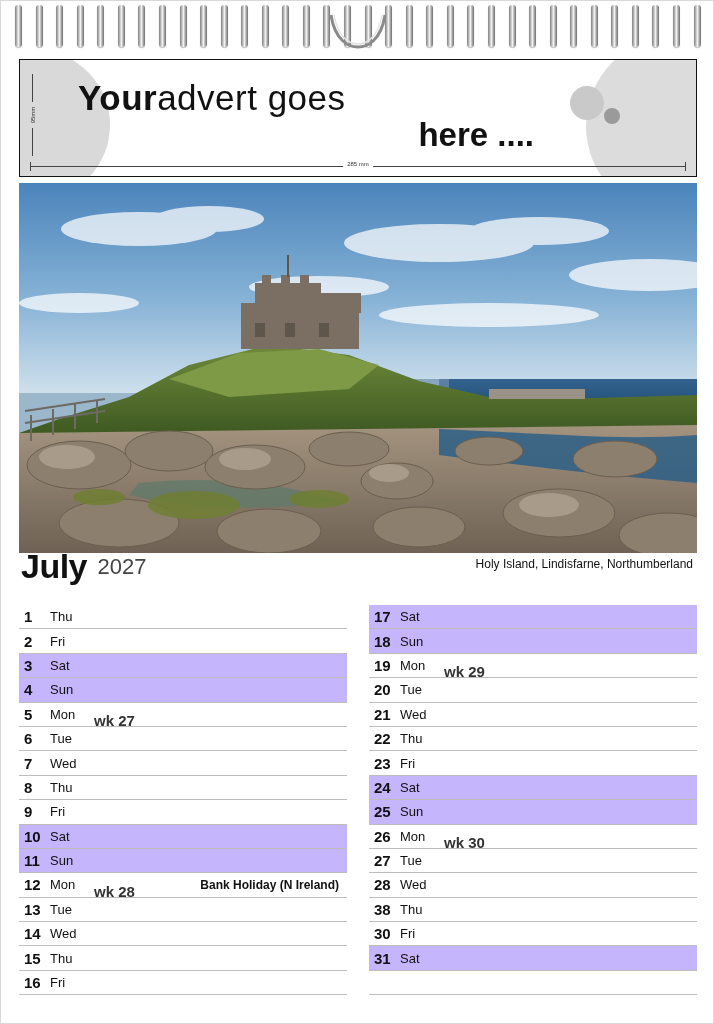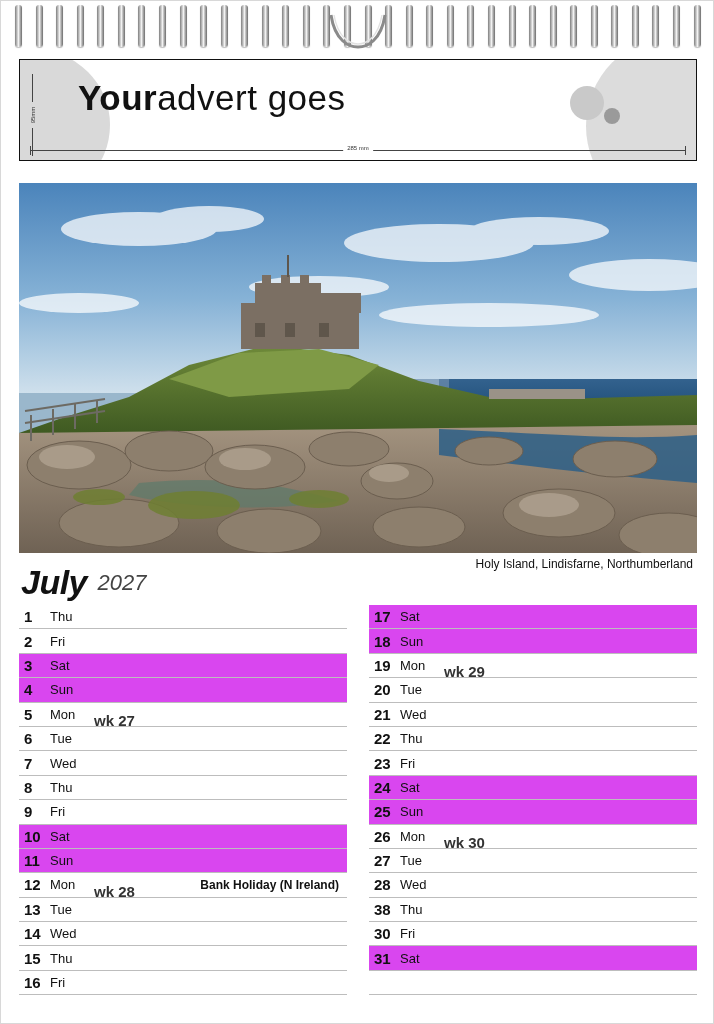--- a/index.html
+++ b/index.html
@@ -31,21 +31,21 @@
     box-shadow:0 1px 1px rgba(0,0,0,.25);
   }
   .hanger {
     position:absolute; left:50%; top:10px; transform:translateX(-50%);
     width:66px; height:40px;
   }
   .hanger svg { display:block; }
 
   
   .advert {
-    position:absolute; left:18px; top:58px; width:678px; height:102px;
+    position:absolute; left:18px; top:58px; width:678px; height:118px;
     border:1px solid #111;
     background:#ffffff;
     overflow:hidden;
   }
   .advert .blob-left {
     position:absolute; left:-60px; top:-10px; width:150px; height:150px;
     background:#d9d9d9; border-radius:50%;
   }
   .advert .blob-right {
     position:absolute; right:-70px; top:-24px; width:180px; height:180px;
@@ -109,21 +109,21 @@
     background:#9ab7cc;
   }
   .photo svg { display:block; width:100%; height:100%; }
   .photo-caption {
     position:absolute; right:20px; top:556px;
     font-size:12px; font-weight:400; color:#111;
   }
 
   
   .month-head {
-    position:absolute; left:20px; top:562px;font-style:italic;
+    position:absolute; left:20px; top:546px;
   }
   .month-name {
     display:inline-block;
     font-size:34px; font-weight:700; color:#111; letter-spacing:-.5px;
   }
   .month-year {
     display:inline-block;
     font-size:22px; font-weight:300; color:#444; margin-left:6px;
     vertical-align:4px;
   }
@@ -135,21 +135,21 @@
   }
   .col { width:328px; }
   .day {
     display:flex; align-items:center;
     height:24.4px;
     border-bottom:1px solid #bdbdbd;
     padding:0 6px 0 5px;
     font-size:12px;
     color:#111;
   }
-  .day.weekend { background:#d946ef; }
+  .day.weekend { background:#c4b5fd; }
   .day.empty { border-bottom:1px solid #bdbdbd; }
   .day .num {
     width:26px; font-size:15px; font-weight:700; color:#111;
   }
   .day .dow {
     width:44px; font-size:13px; color:#111;
   }
   .day .wk {
     font-size:15px; color:#333; font-weight:700;margin-top:12px;
   }
@@ -210,20 +210,21 @@
   <div class="advert">
     <div class="blob-left"></div>
     <div class="blob-right"></div>
     <div class="dot-big"></div>
     <div class="dot-small"></div>
 
     <div class="advert-text">
       <div class="advert-line1">
         <span class="bold">Your</span><span class="light">advert goes</span>
       </div>
+      <div class="advert-line2">here ....</div>
     </div>
 
     <div class="meas-v">
       <span class="label">95mm</span>
     </div>
     <div class="meas-h">
       <div class="bar"></div>
       <div class="cap-l"></div>
       <div class="cap-r"></div>
       <div class="lbl">285 mm</div>

